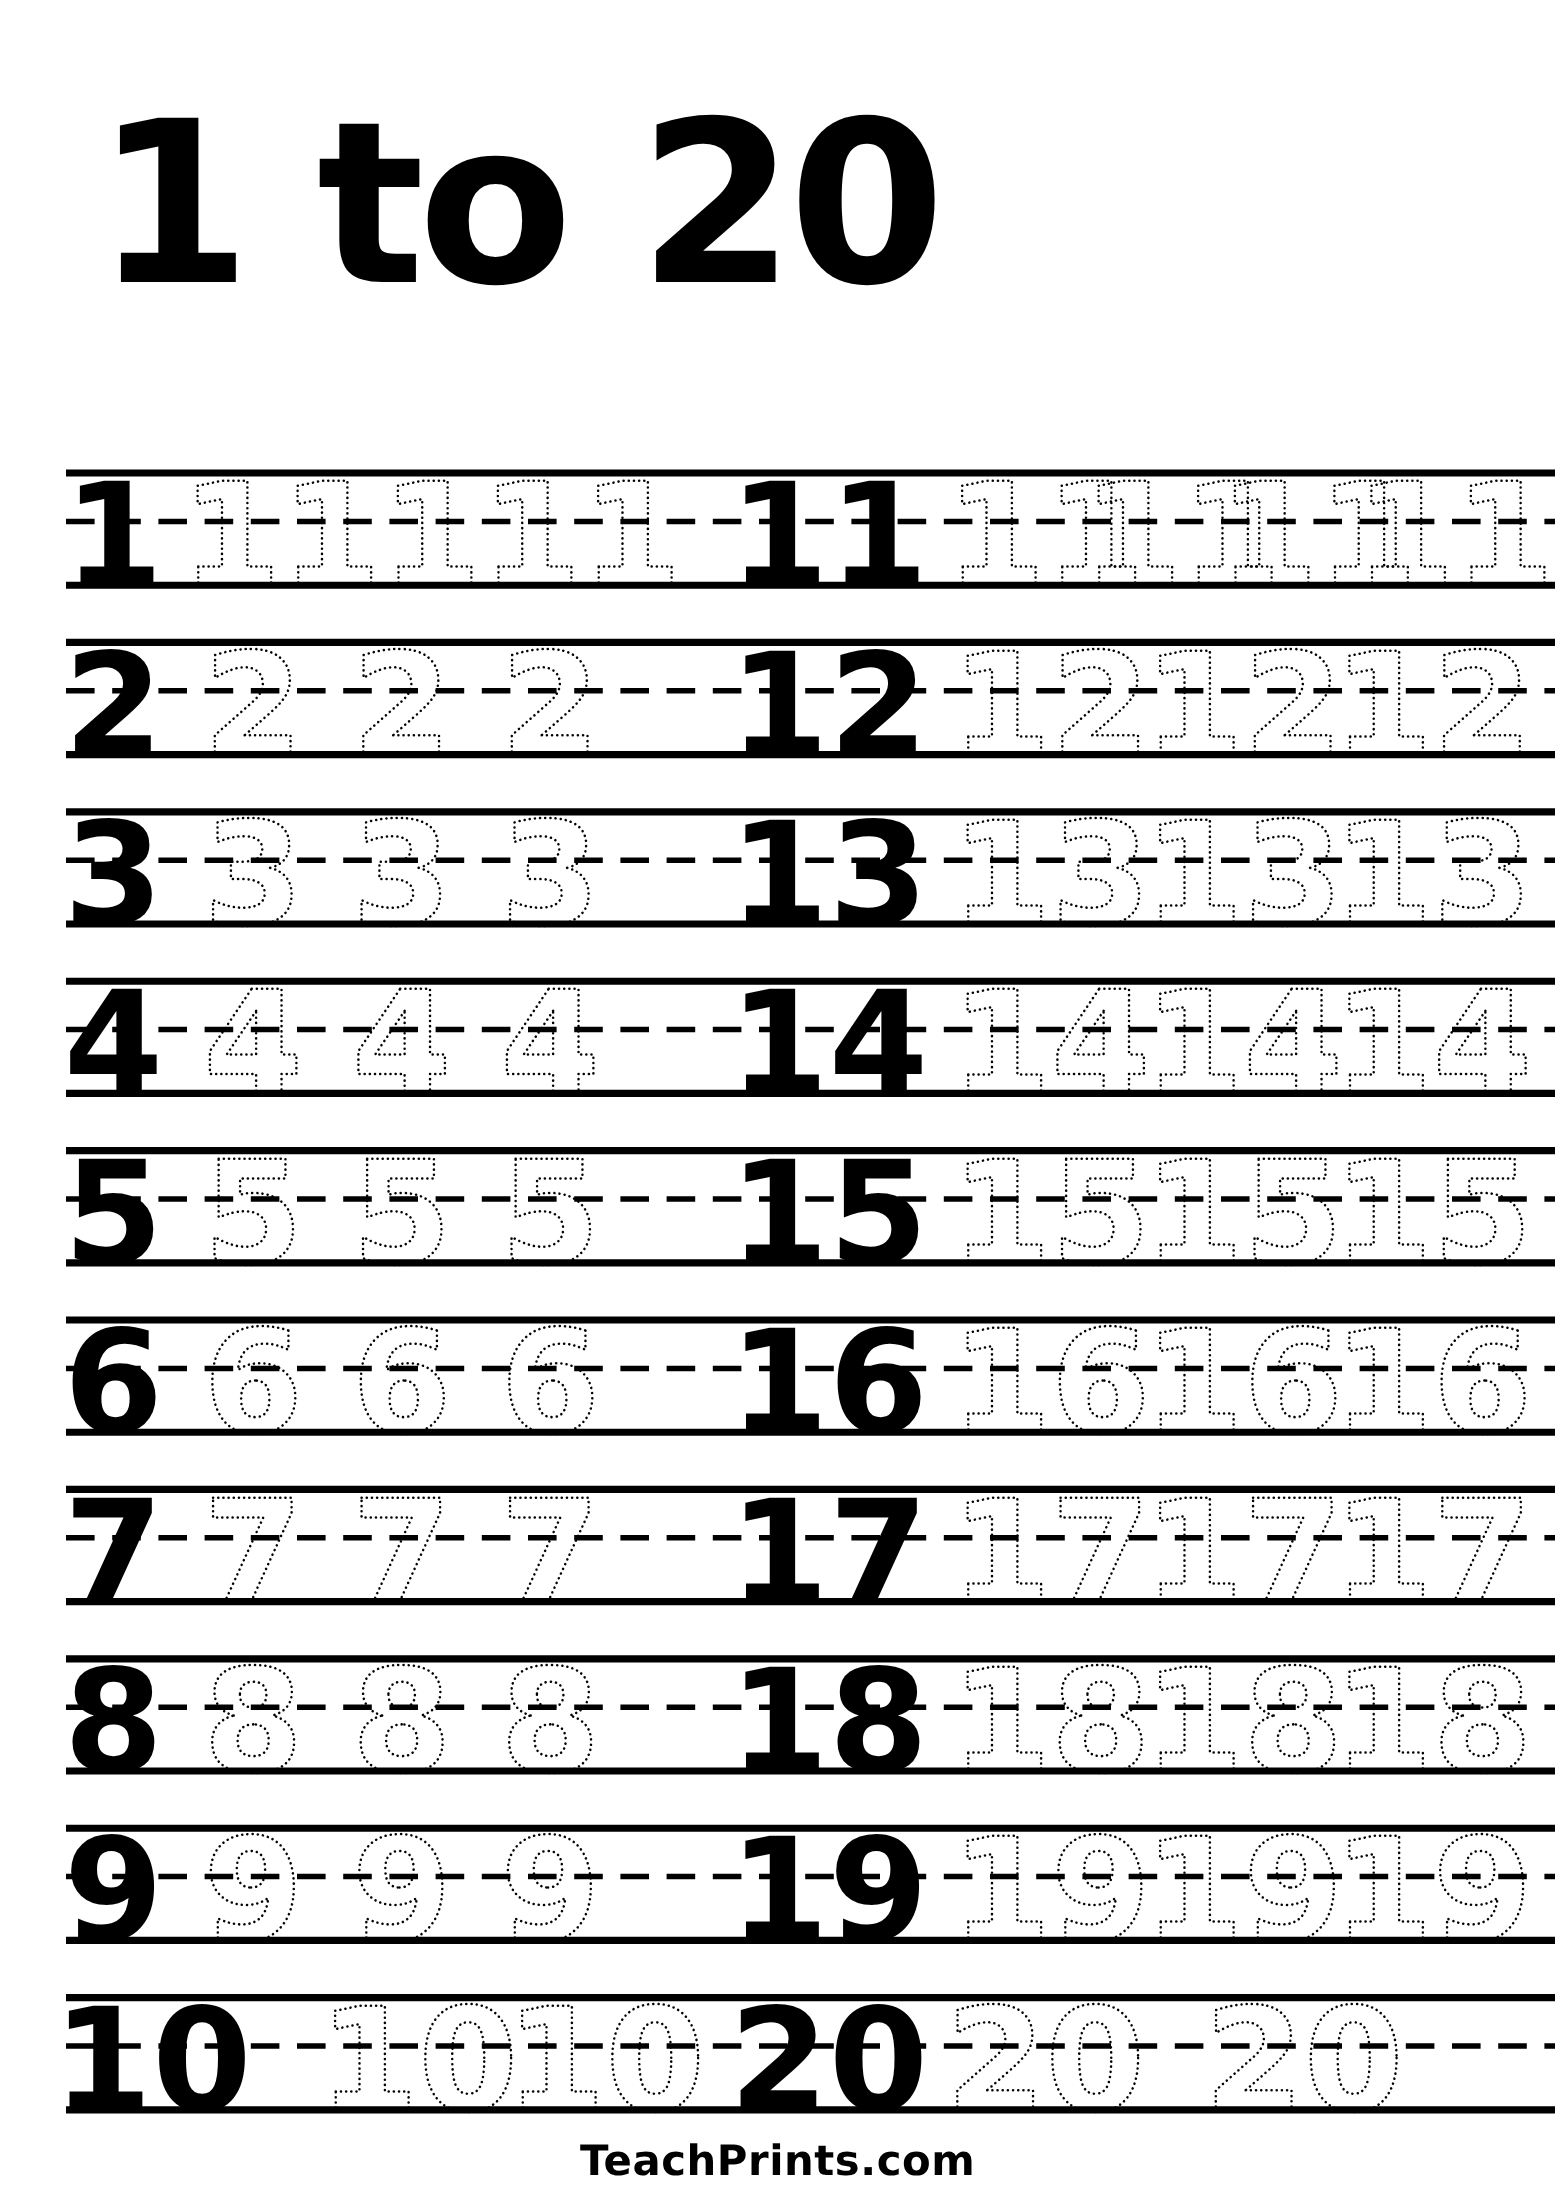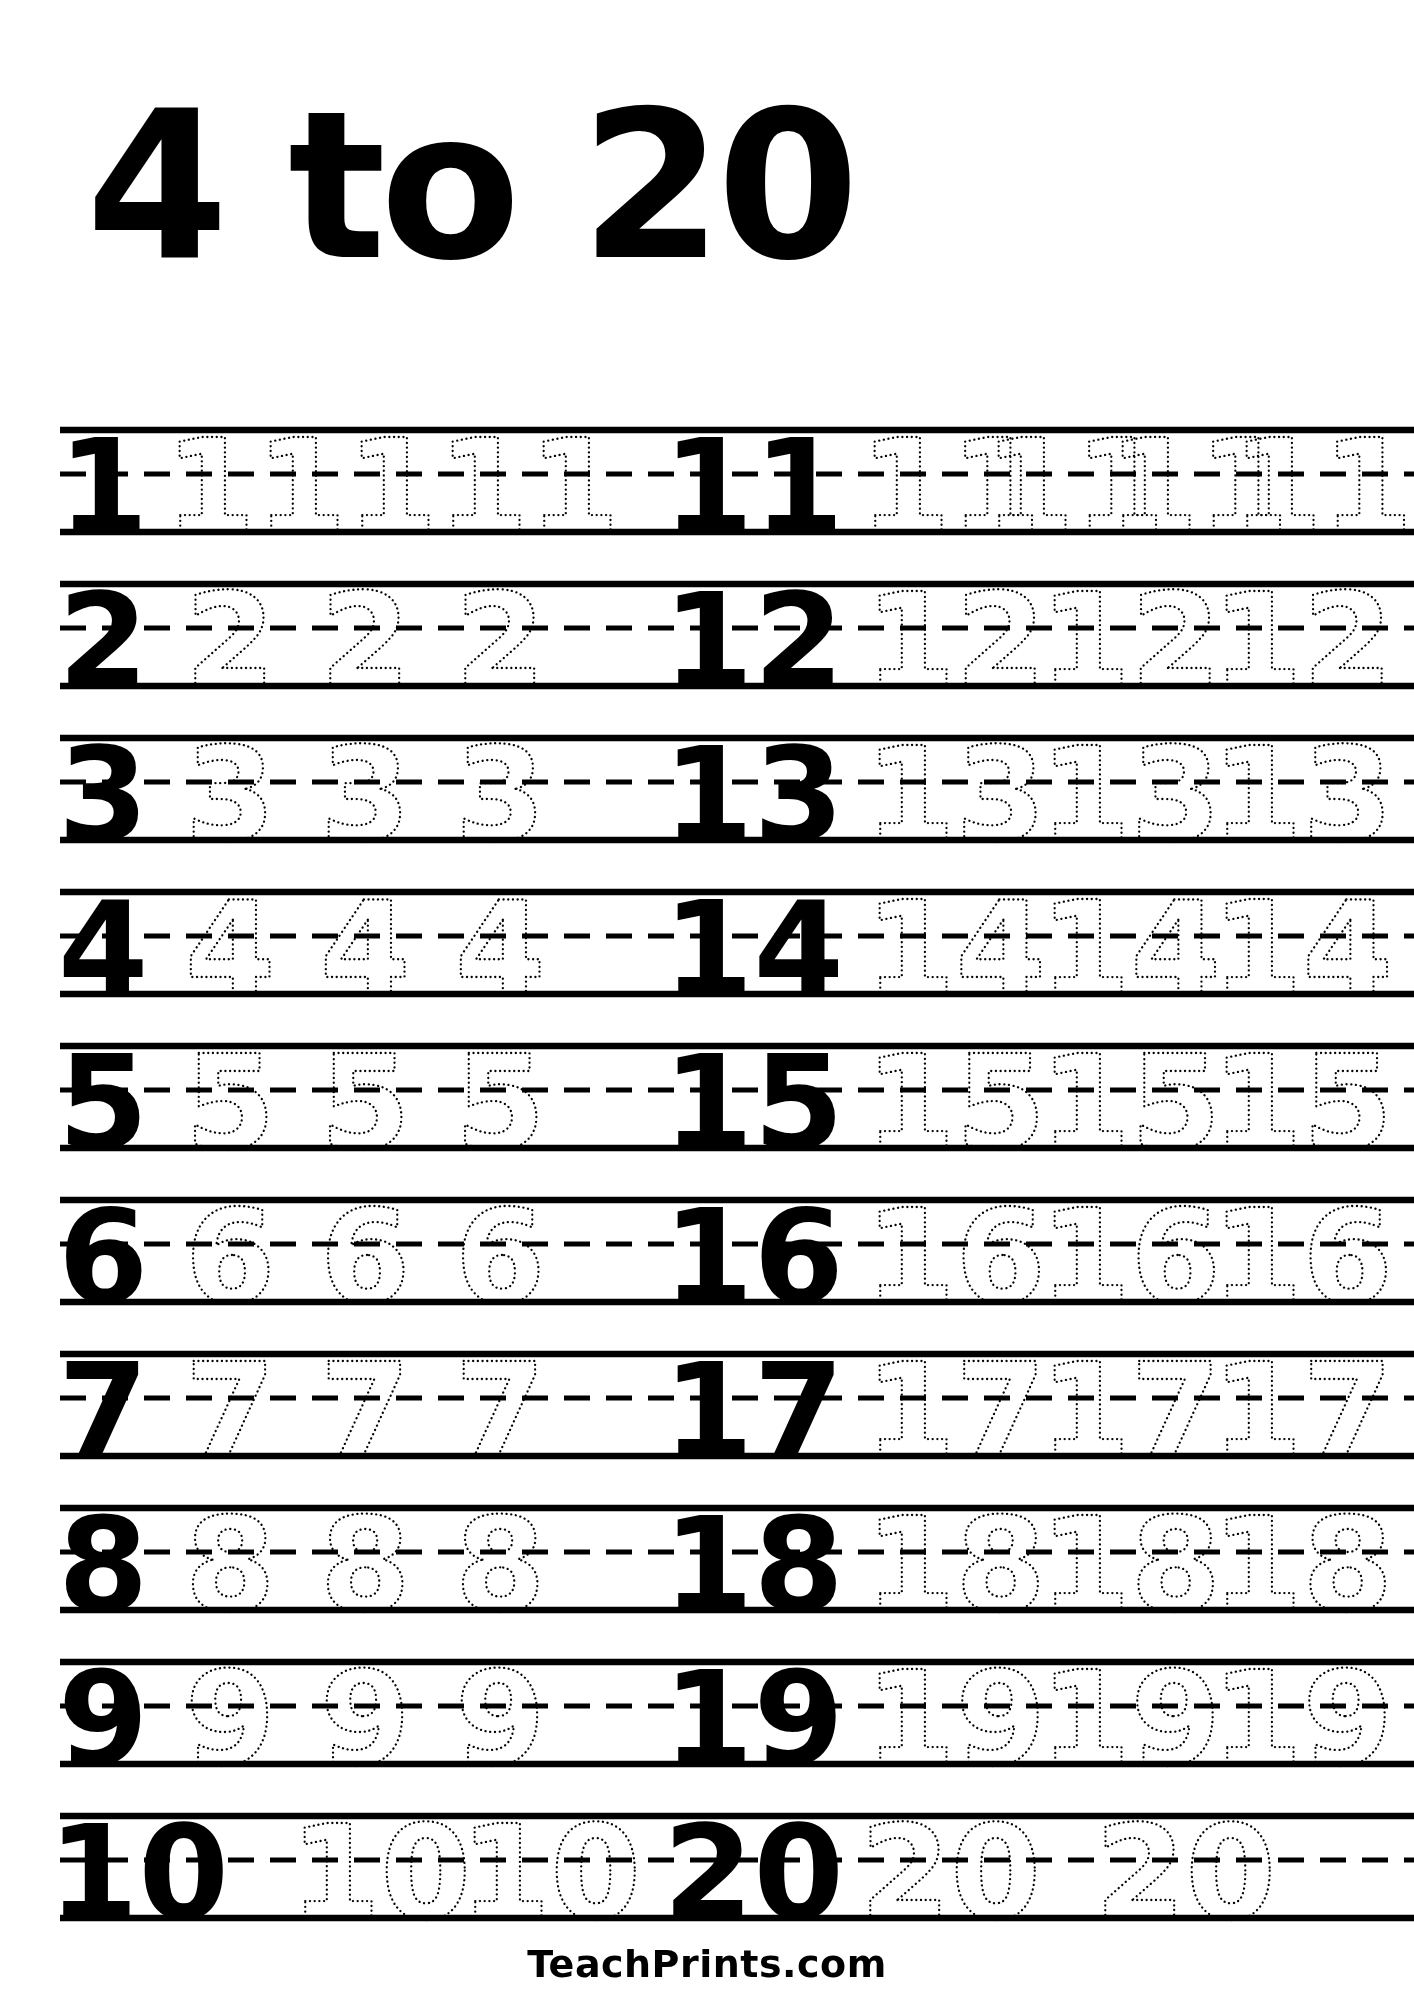--- a/index.html
+++ b/index.html
@@ -32,21 +32,21 @@
   }
   .footer{
     position:absolute;left:0;top:1942px;width:1414px;
     text-align:center;font-size:38px;font-weight:700;color:#000;
     letter-spacing:0.5px;
   }
 </style>
 </head>
 <body>
 
-<div class="title">4 to 20</div>
+<div class="title">1 to 20</div>
 
 <div class="rows">
 
   <svg class="row" viewBox="0 0 1414 154">
     <line class="ln solidline" x1="60" y1="6" x2="1414" y2="6"></line>
     <line class="ln midline" x1="60" y1="50" x2="1414" y2="50"></line>
     <line class="ln solidline" x1="60" y1="108" x2="1414" y2="108"></line>
     <text class="solid" x="58" y="108">1</text>
     <g>
         <text x="165" y="108" class="trace">1</text>

